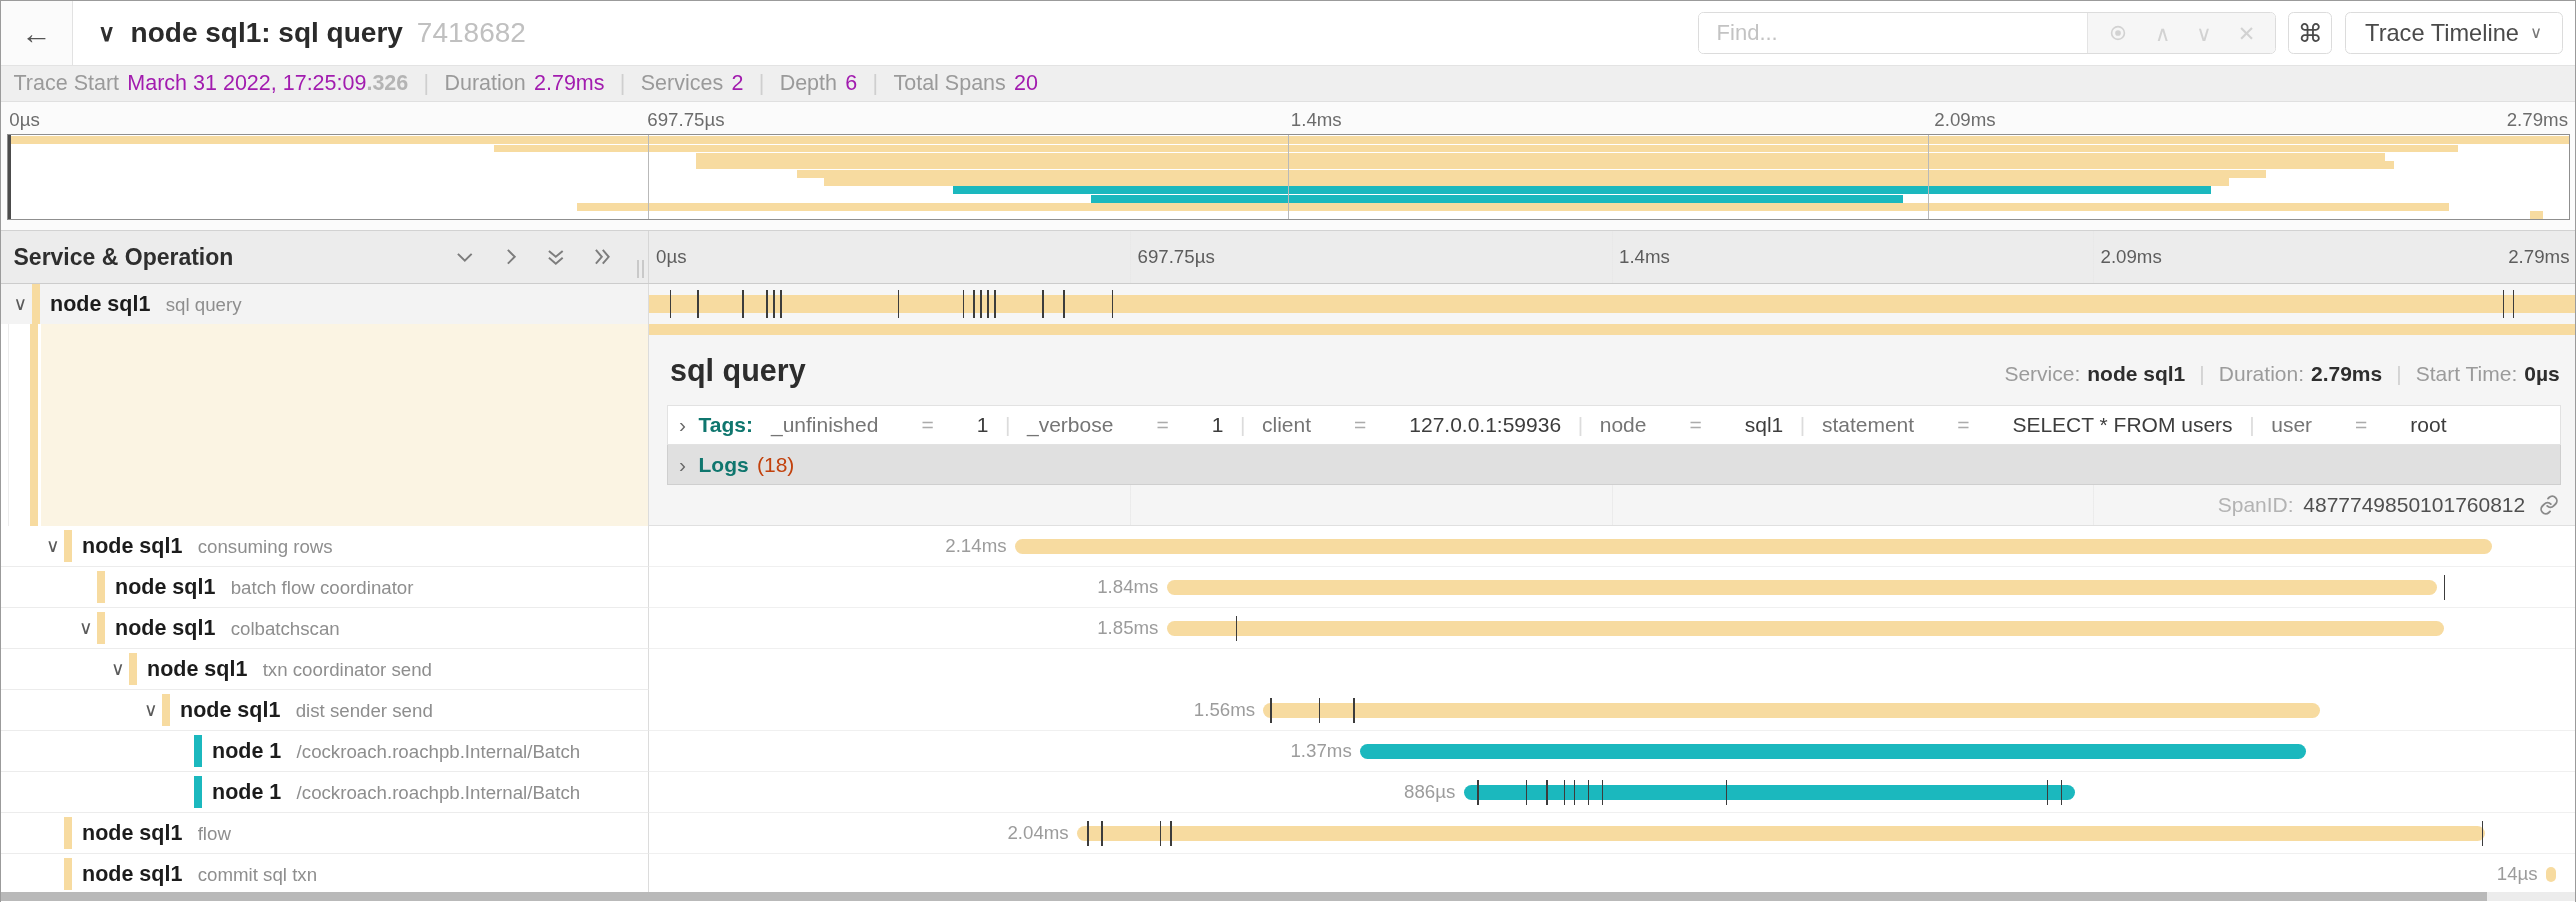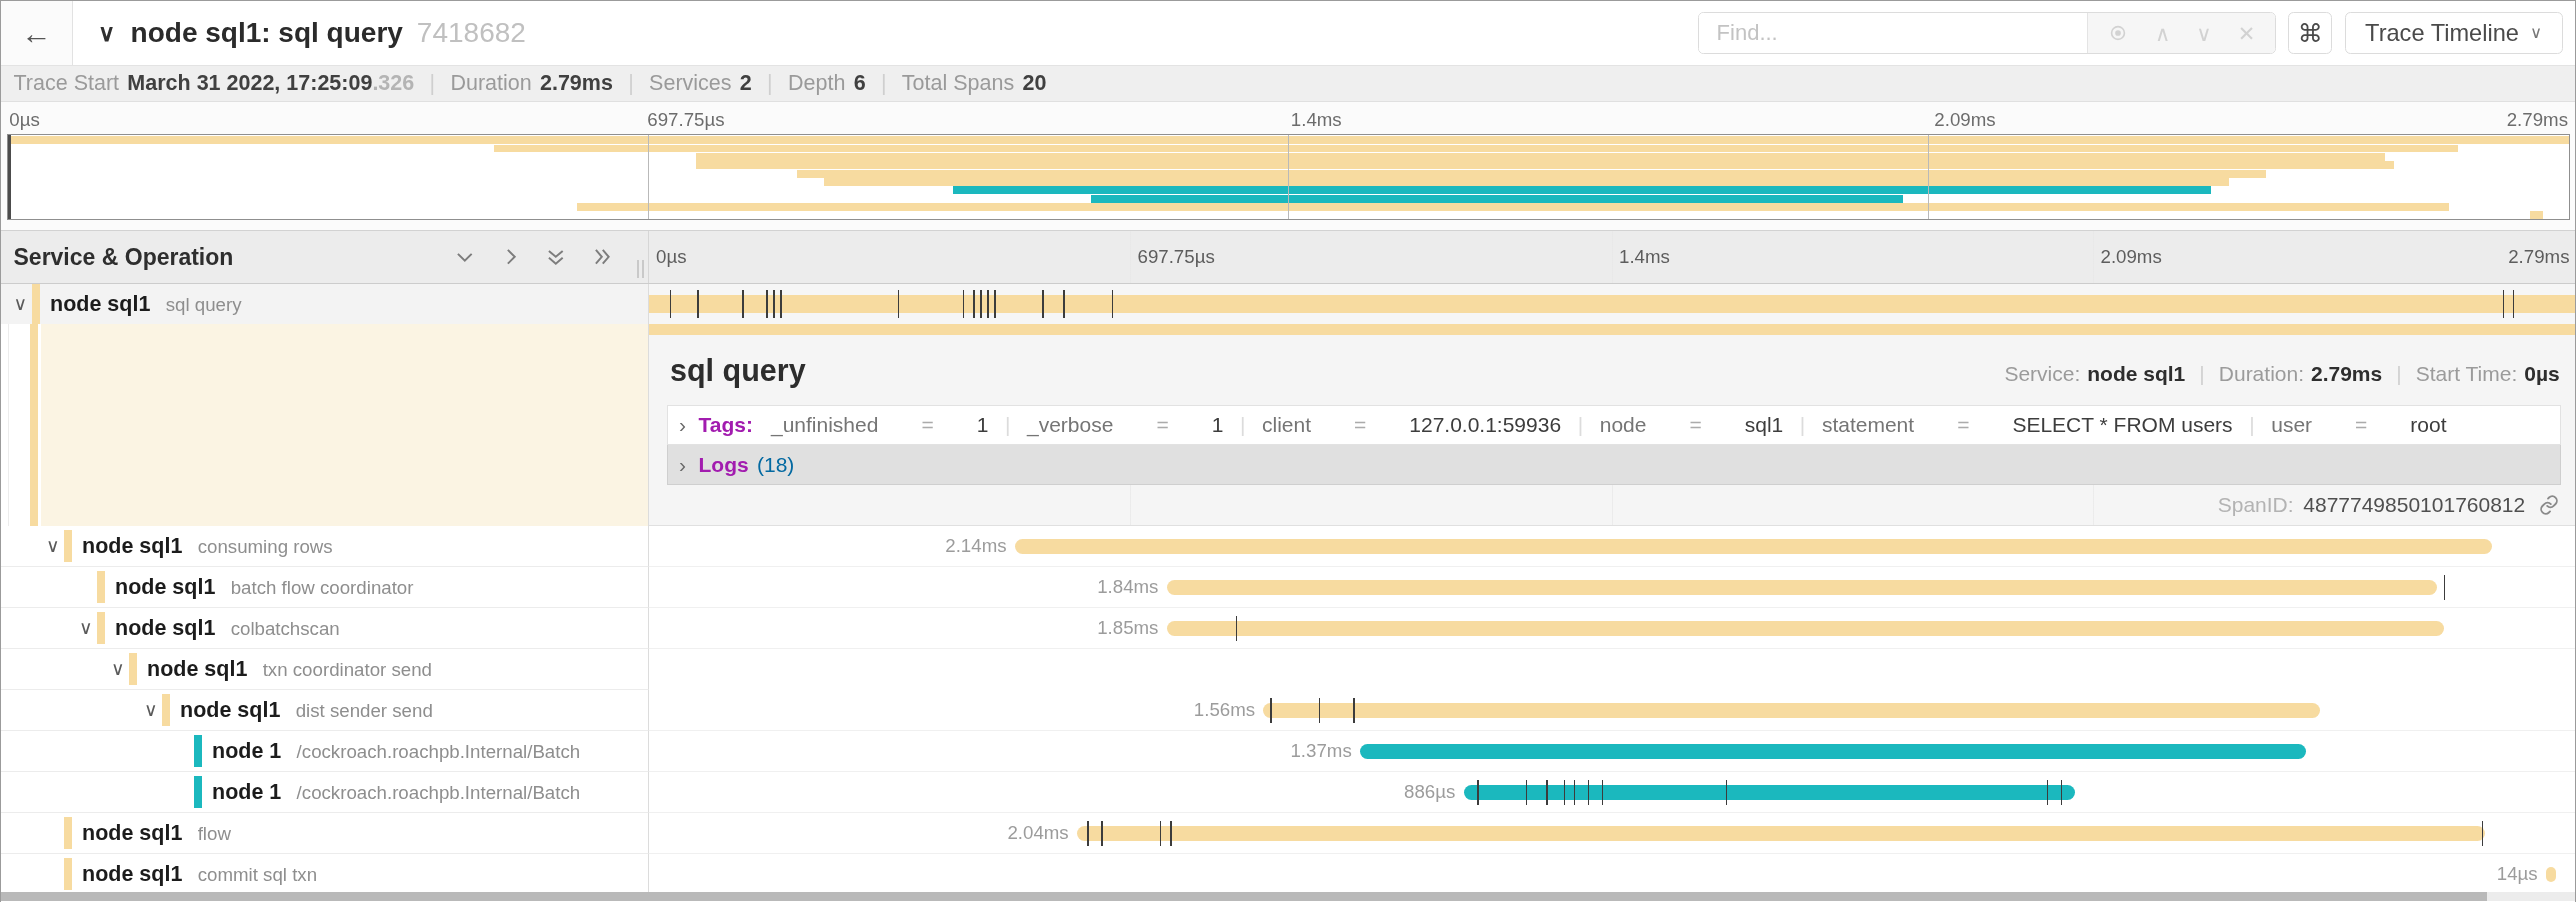--- a/index.html
+++ b/index.html
@@ -22,21 +22,21 @@
   .fico { font-size:21px; color:#d2d2d2; cursor:default; line-height:1; }
   .fico svg { display:block; }
   .sqbtn { height:42px; min-width:44px; border:0.7px solid #dcdcdc; border-radius:5.5px; background:#fff; font-size:25px; color:#4a4a4a; cursor:pointer; }
   .viewbtn { height:42px; border:0.7px solid #dcdcdc; border-radius:5.5px; background:#fff; font-size:23.6px; color:#4a4a4a; padding:0 19.4px; display:flex; align-items:center; gap:11px; cursor:pointer; }
   .viewbtn .vchev { font-size:16.6px; color:#777; }
 
   
   .infobar { height:37px; background:#efefef; border-top:0.7px solid #e3e3e3; border-bottom:0.7px solid #e0e0e0; display:flex; align-items:center; padding-left:12.5px; font-size:21.5px; }
   .info-item { display:flex; align-items:center; }
   .info-label { color:#9a9a9a; margin-right:8.3px; }
-  .info-value { color:#404040; font-weight:700; }
+  .info-value { color:#a21caf; font-weight:400; }
   .info-light { color:#b4b4b4; font-weight:700; }
   .info-sep { color:#cfcfcf; margin:0 15.3px; font-weight:400; }
 
   
   .minimap { height:128px; background:#fbfbfb; position:relative; }
   .mm-ruler { position:relative; height:30.5px; }
   .mm-label { position:absolute; bottom:1.4px; font-size:18.7px; color:#6c6c6c; white-space:nowrap; }
   .mm-canvas { position:absolute; left:5.5px; right:5.5px; top:32px; height:86px; background:#fff; border:1.4px solid #8f8f8f; }
   .mm-row { position:absolute; height:7.6px; }
   .mm-grid { position:absolute; top:0; bottom:0; width:0.7px; background:#b9b9b9; z-index:4; }
@@ -86,22 +86,22 @@
   .d-tan { position:absolute; left:0; right:0; top:0; height:11px; }
   .d-titlerow { position:absolute; left:21px; right:15.3px; top:29px; display:flex; justify-content:space-between; align-items:baseline; }
   .d-title { font-size:30.5px; font-weight:700; color:#2d2d2d; }
   .d-meta { font-size:21px; color:#9b9b9b; display:flex; align-items:baseline; }
   .d-meta b { color:#2e2e2e; font-weight:700; margin-left:7px; }
   .d-msep { color:#d0d0d0; margin:0 14px; }
   .d-acc { position:absolute; left:18px; right:14px; height:40px; display:flex; align-items:center; font-size:21px; cursor:pointer; }
   .d-tags { top:81px; background:#fff; border:0.7px solid #e2e2e2; }
   .d-logs { top:121px; background:#e0e0e0; border:0.7px solid #cfcfcf; border-top:none; }
   .acc-chev { color:#6a6a6a; font-size:21px; margin:0 12.5px 0 11px; }
-  .acc-label { font-weight:700; color:#a21caf; margin-right:18px; }
-  .acc-count { font-weight:400; color:#0369a1; margin-left:-9.7px; }
+  .acc-label { font-weight:700; color:#0f766e; margin-right:18px; }
+  .acc-count { font-weight:400; color:#c2410c; margin-left:-9.7px; }
   .tagitem { display:flex; align-items:baseline; white-space:nowrap;gap:36px; }
   .tagk { color:#757575; }
   .tageq { color:#ababab; margin:0 7px; }
   .tagv { color:#3d3d3d; }
   .tagsep { color:#dcdcdc; margin:0 16.6px; }
   .d-spanid { position:absolute; left:0; right:0; top:161px; bottom:0; display:flex; align-items:center; justify-content:flex-end; padding-right:15.3px; font-size:21px; background-color:#f5f5f5; }
   .sid-label { color:#b3b3b3; margin-right:9.7px; }
   .sid-value { color:#4f4f4f; }
   .sid-link { margin-left:12.5px; display:flex; align-items:center; cursor:pointer; }
 

